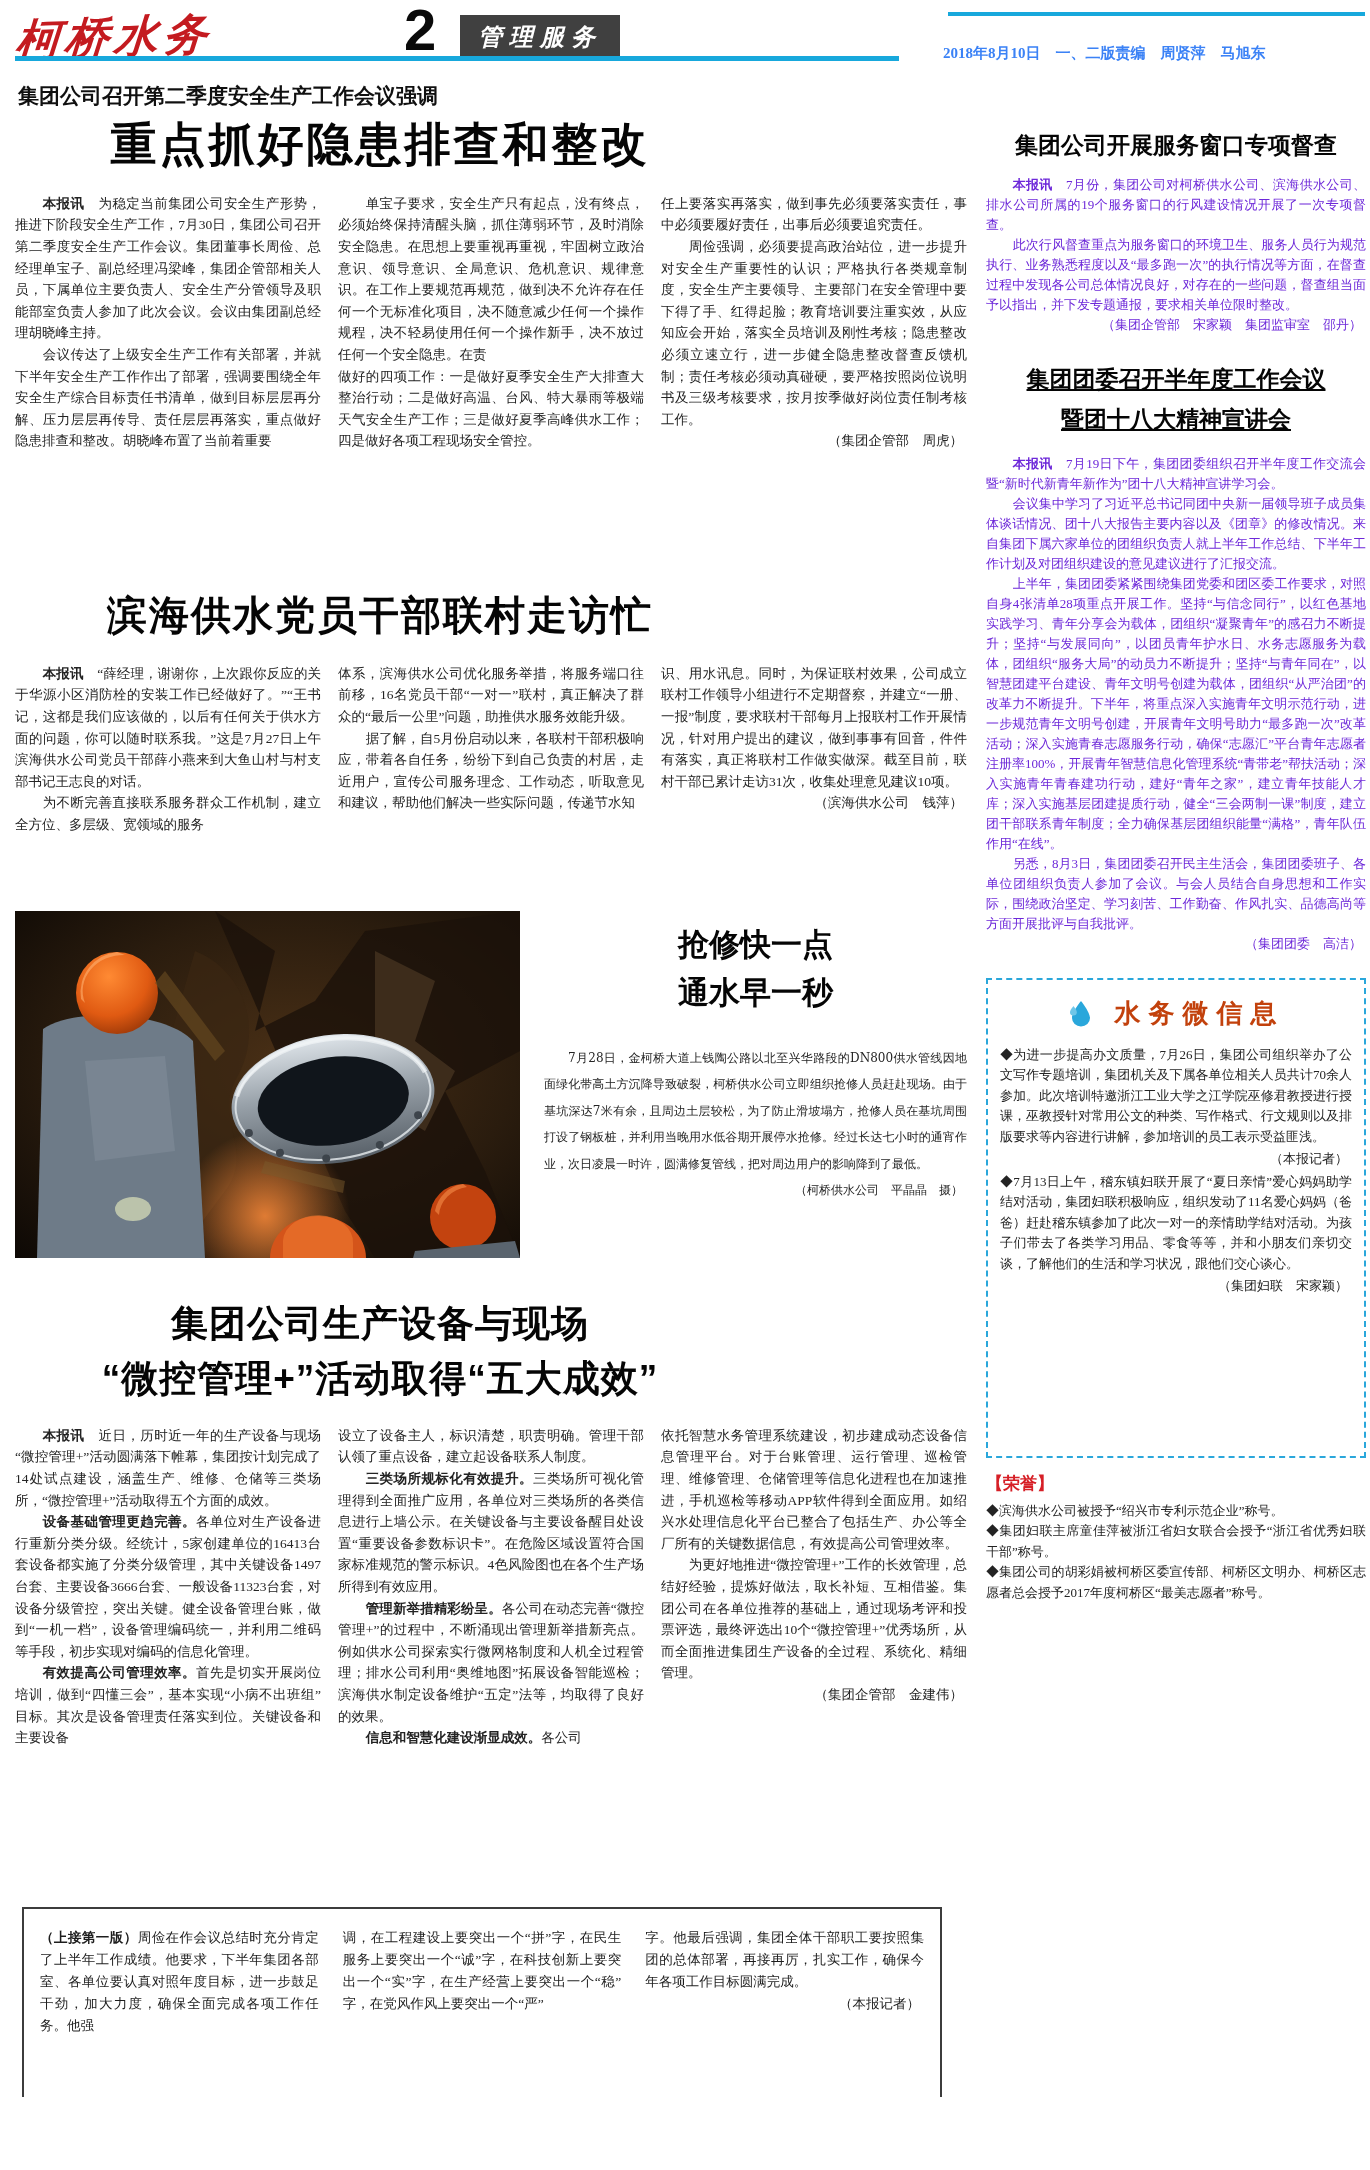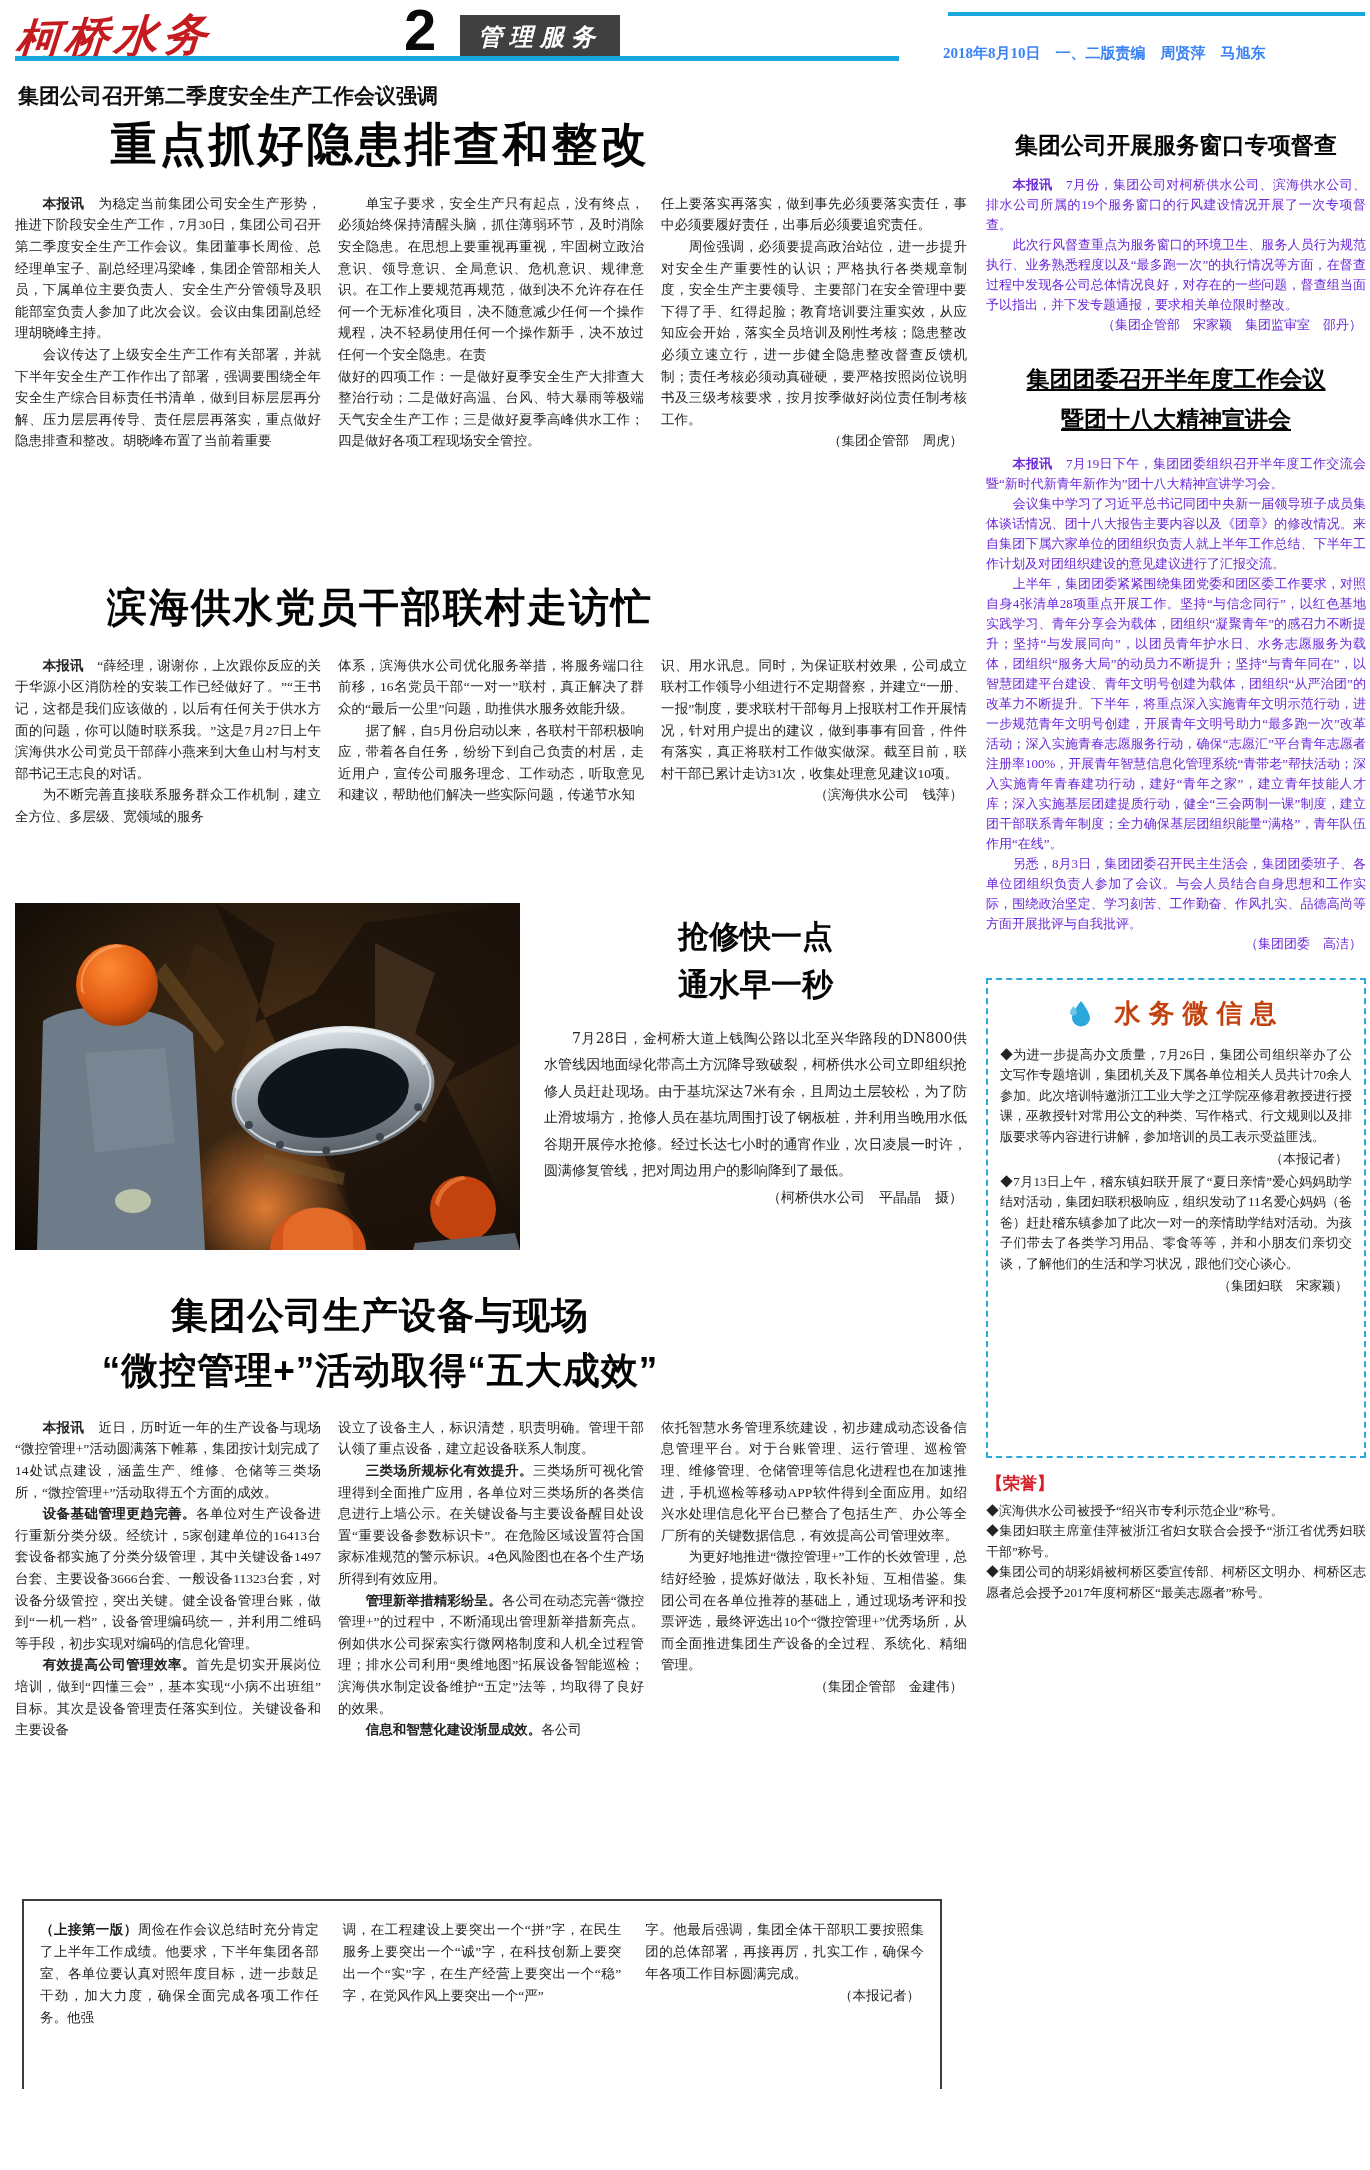--- a/index.html
+++ b/index.html
@@ -26,29 +26,29 @@
   .cols{display:flex;gap:17px;}
   .col{flex:1 1 0;min-width:0;}
 
   
   .main{position:absolute;left:15px;top:82px;width:952px;}
   .kicker{font:600 21px "Liberation Sans",sans-serif;color:#101010;margin:0 0 0 3px;}
   .t1{margin:8px 0 0;width:730px;font:900 46px/1.15 "Liberation Sans",sans-serif;
       text-align:center;letter-spacing:3px;color:#050505;}
   .body-std{font-size:13.5px;line-height:21.6px;color:#232323;}
   .a1-body{margin-top:22px;min-height:360px;}
-  .t2{margin:32px 0 0;width:730px;font:900 40px/1.1 "Liberation Sans",sans-serif;
+  .t2{margin:40px 0 0;width:730px;font:900 40px/1.1 "Liberation Sans",sans-serif;
       text-align:center;letter-spacing:2px;color:#050505;}
   .a2-body{margin-top:26px;min-height:232px;}
 
   .photo-row{display:flex;margin-top:16px;}
   .photo-frame{flex:0 0 505px;}
   .caption-box{flex:1;margin-left:24px;padding-top:10px;}
   .cap-title{font:900 31px/1.55 "Liberation Sans",sans-serif;text-align:center;color:#050505;}
-  .cap-body{margin-top:16px;font-size:14px;line-height:26.5px;color:#242424;
+  .cap-body{margin-top:28px;font-size:12px;line-height:26.5px;color:#242424;
             font-family:"DejaVu Serif",serif;}
   .cap-body .para{text-indent:2em;}
 
   .t3{margin:34px 0 0;width:730px;font:900 37px/1.5 "Liberation Sans",sans-serif;
       text-align:center;letter-spacing:1px;color:#050505;}
   .a3-body{margin-top:18px;min-height:438px;}
 
   .bottom-box{margin-top:44px;margin-left:7px;width:920px;border:2px solid #3c3c3c;border-bottom:none;
       padding:18px 16px 60px;box-sizing:border-box;font-size:13.5px;line-height:22px;}
   .bottom-box .cols{gap:24px;}

